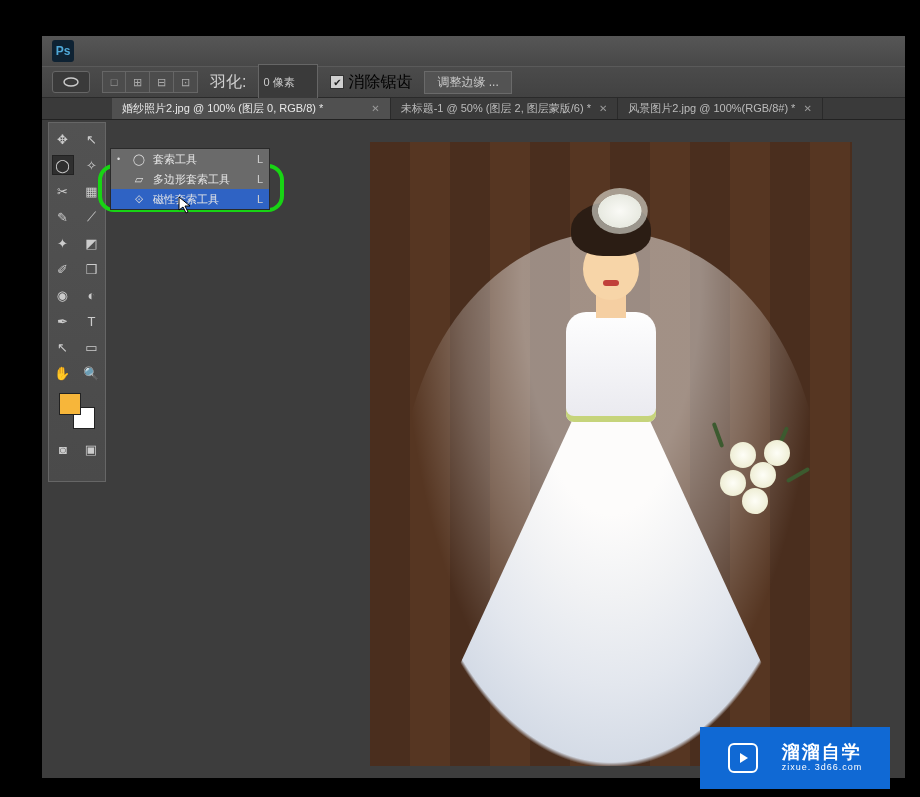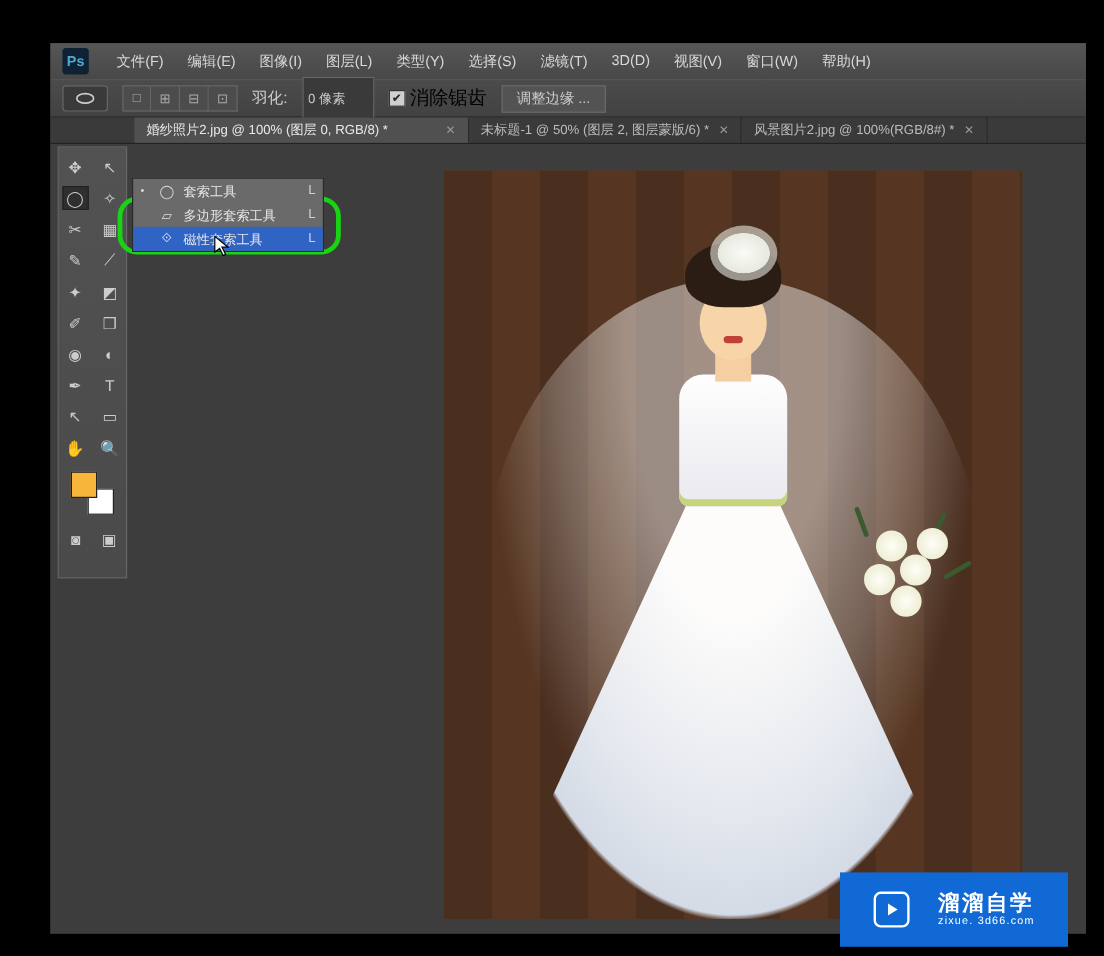--- a/index.html
+++ b/index.html
@@ -7,21 +7,21 @@
   .app { position: absolute; left: 42px; top: 36px; width: 863px; height: 742px; background: #3d3d3d; display: flex; flex-direction: column; }
   .titlebar { height: 30px; background: linear-gradient(#565656,#484848); display: flex; align-items: center; padding: 0 10px; }
   .ps-logo { width: 22px; height: 22px; background: #0e2233; border-radius: 3px; display: flex; align-items: center; justify-content: center; color: #4fa8d8; font-weight: bold; font-size: 12px; margin-right: 14px; }
   .menubar { display: flex; gap: 2px; }
   .menu-item { color: #d8d8d8; font-size: 12px; padding: 4px 9px; cursor: pointer; }
   .optbar { height: 32px; background: linear-gradient(#4b4b4b,#424242); border-top: 1px solid #5a5a5a; border-bottom: 1px solid #2a2a2a; display: flex; align-items: center; padding: 0 6px; gap: 12px; }
   .opt-icon { width: 38px; height: 22px; background: #3a3a3a; border: 1px solid #666; border-radius: 3px; display: flex; align-items: center; justify-content: center; color: #ccc; margin-left: 4px; }
   .seg { display: flex; gap: 0; }
   .seg-btn { width: 24px; height: 22px; background: #4c4c4c; border: 1px solid #666; display: flex; align-items: center; justify-content: center; color: #aaa; font-size: 11px; }
   .seg-btn + .seg-btn { border-left: none; }
-  .opt-label { color: #d0d0d0; font-size: 13px; text-align: right; }
+  .opt-label { color: #d0d0d0; font-size: 16px; text-align: right; }
   .opt-input { width: 60px; height: 32px; background: #3a3a3a; border: 1px solid #666; color: #ccc; font-size: 11px; padding: 17px 4px; }
   .chk { display: flex; align-items: center; gap: 4px; }
   .chk-box { width: 14px; height: 14px; background: #d0d0d0; border: 1px solid #333; display: flex; align-items: center; justify-content: center; color: #222; font-size: 10px; }
   .opt-btn { background: #535353; border: 1px solid #6a6a6a; color: #ccc; font-size: 12px; padding: 2px 12px; }
   .tabbar { height: 22px; background: #3a3a3a; border-bottom: 1px solid #222; display: flex; align-items: stretch; padding-left: 70px; }
   .doc-tab { display: flex; align-items: center; padding: 0 10px; color: #bbb; font-size: 11px; gap: 8px; border-right: 1px solid #2a2a2a; }
   .doc-tab.active { background: #505050; color: #e8e8e8; gap: 48px; }
   .tab-x { color: #999; font-size: 10px; }
   .workarea { flex: 1; display: flex; position: relative; background: #3d3d3d; }
   .toolbox { width: 58px; background: linear-gradient(#525252,#4a4a4a); border-right: 1px solid #2a2a2a; padding-top: 6px; display: grid; grid-template-columns: 1fr 1fr; gap: 6px 2px; align-content: start; justify-items: center; margin-left: 6px; margin-top: 2px; height: 360px; border: 1px solid #666; }
@@ -63,33 +63,20 @@
   .wm-main { font-size: 18px; font-weight: bold; letter-spacing: 2px; }
   .wm-sub { font-size: 9px; letter-spacing: 1px; }
 </style>
 </head>
 <body>
 
 <div class="app">
 
   <div class="titlebar">
     <div class="ps-logo">Ps</div>
-    <div class="menubar">
-      <div class="menu-item">文件(F)</div>
-      <div class="menu-item">编辑(E)</div>
-      <div class="menu-item">图像(I)</div>
-      <div class="menu-item">图层(L)</div>
-      <div class="menu-item">类型(Y)</div>
-      <div class="menu-item">选择(S)</div>
-      <div class="menu-item">滤镜(T)</div>
-      <div class="menu-item">3D(D)</div>
-      <div class="menu-item">视图(V)</div>
-      <div class="menu-item">窗口(W)</div>
-      <div class="menu-item">帮助(H)</div>
-    </div>
   </div>
 
   <div class="optbar">
     <div class="opt-icon">
       <svg width="18" height="12" viewBox="0 0 18 12">
           <ellipse cx="9" cy="6" rx="7" ry="4" fill="none" stroke="#ccc" stroke-width="1.4"></ellipse>
         </svg>
     </div>
     <div class="seg">
       <div class="seg-btn">□</div>

